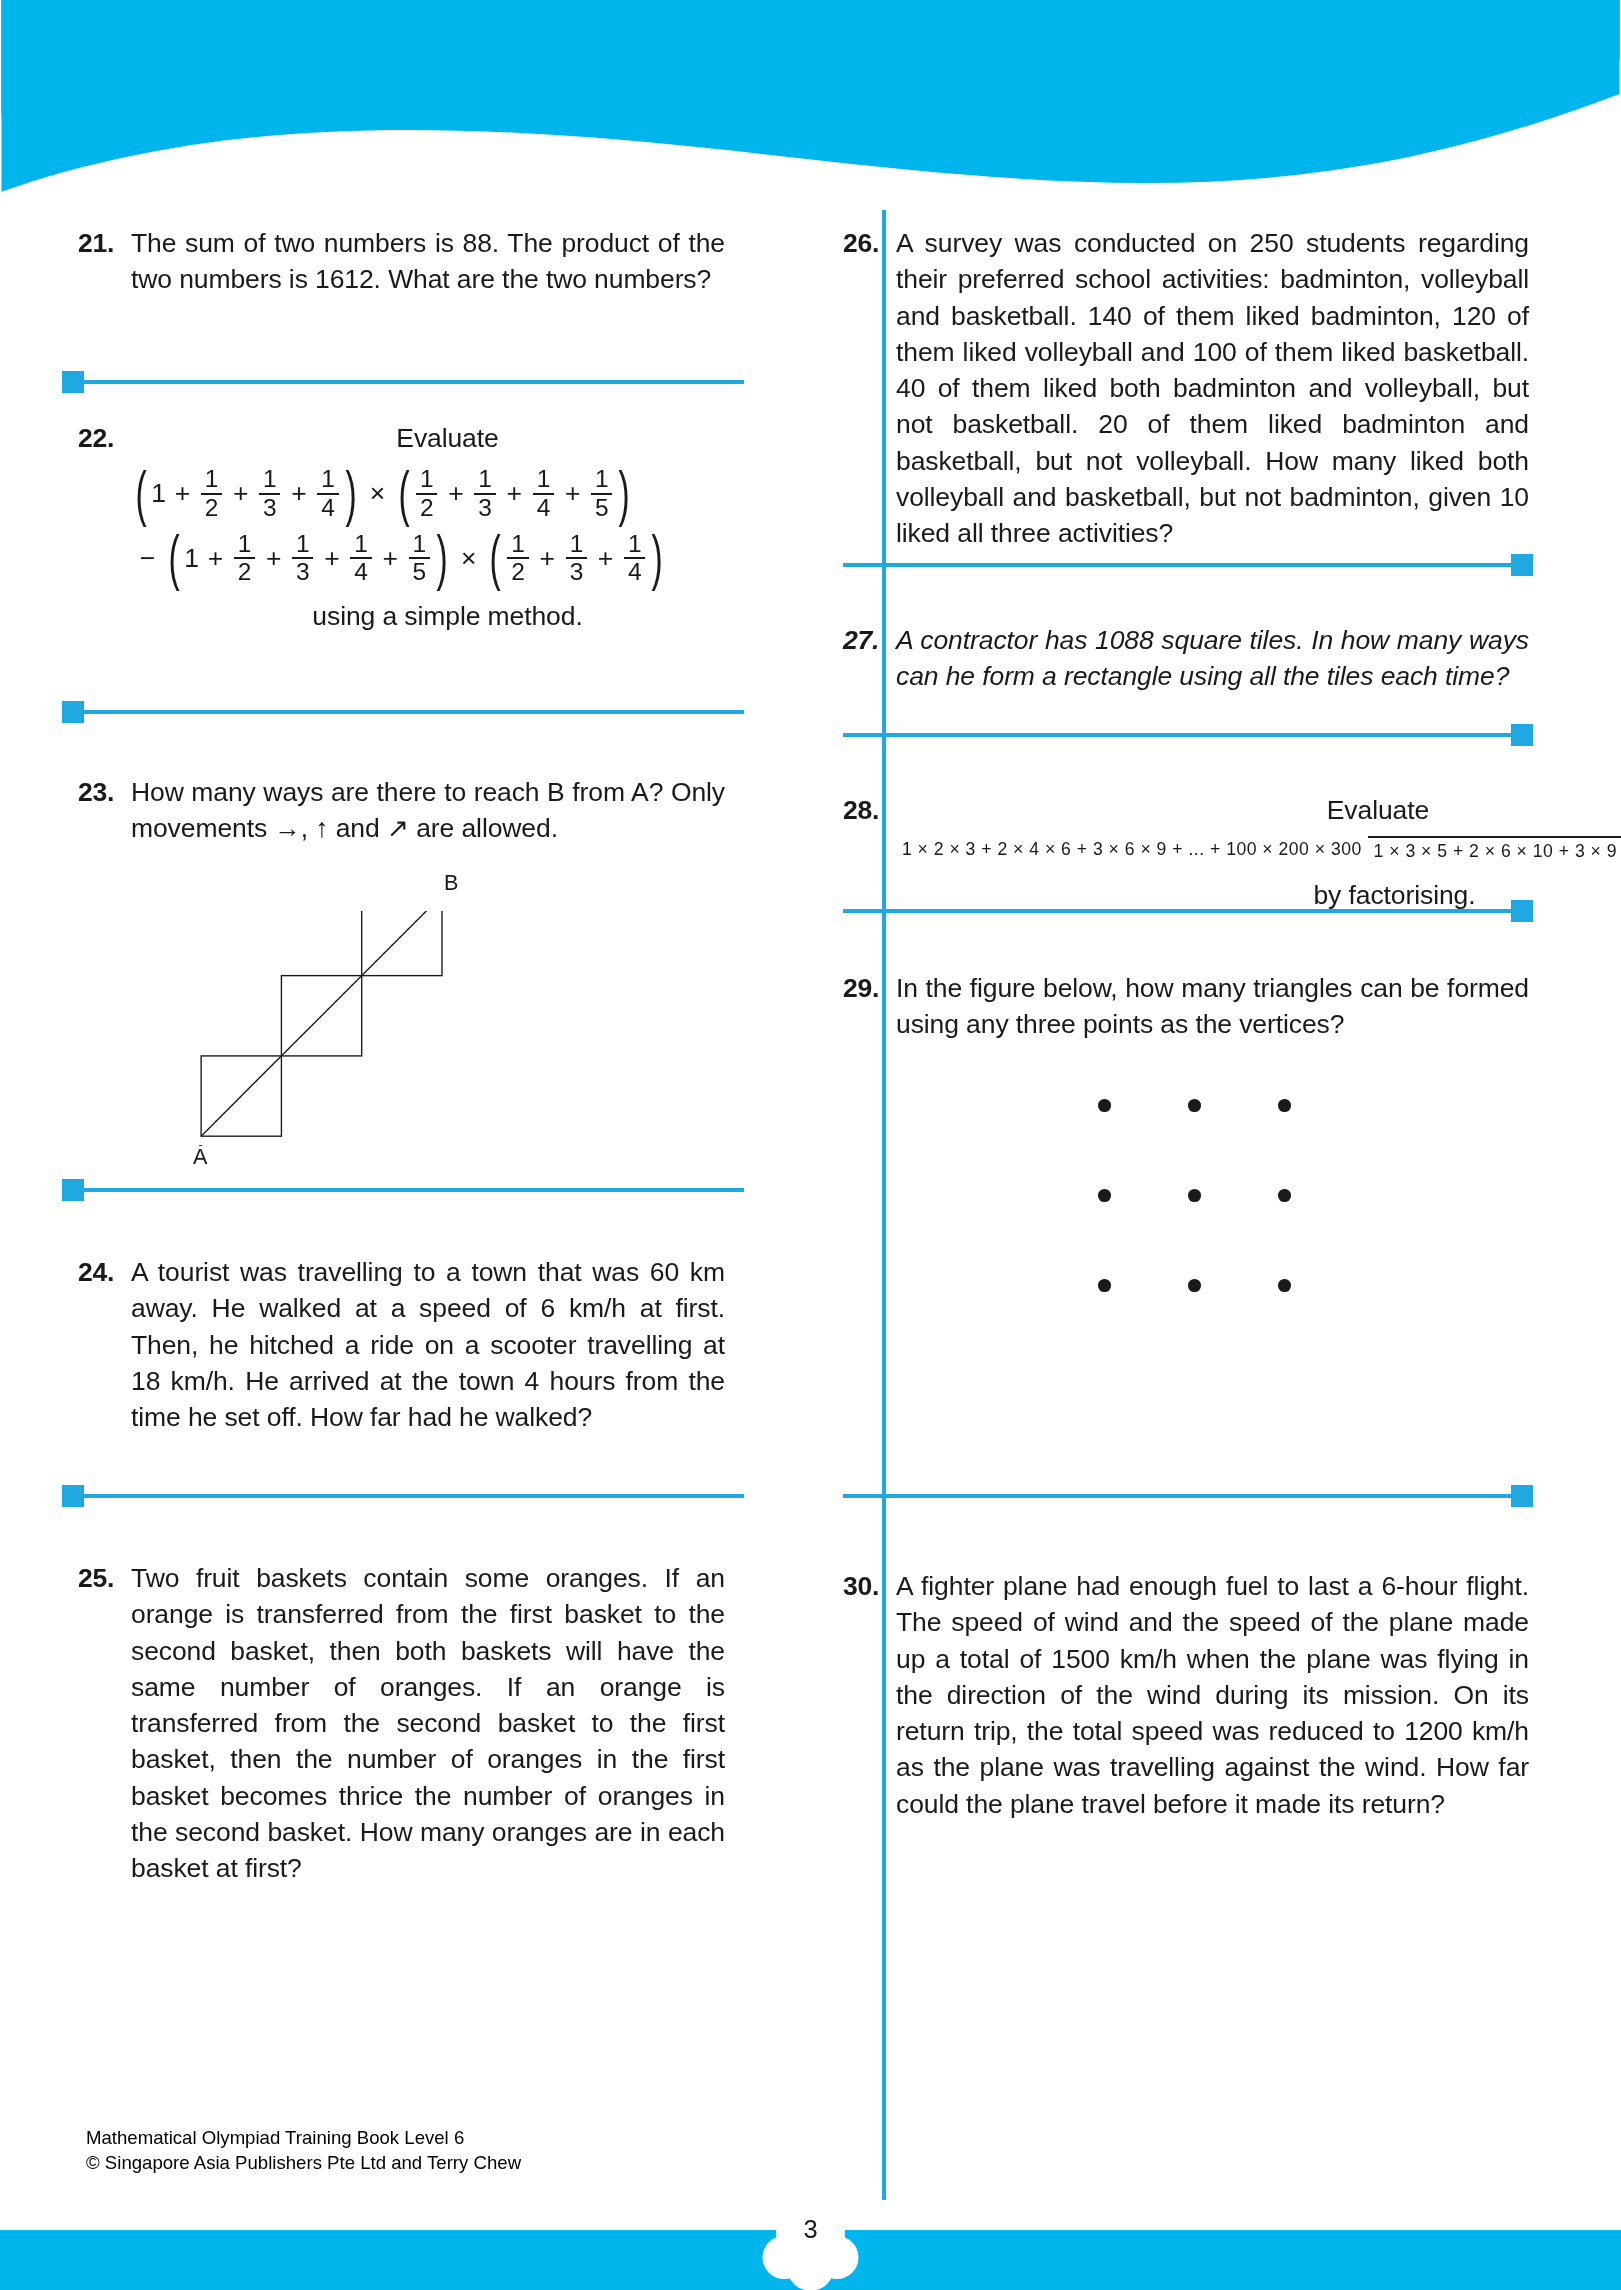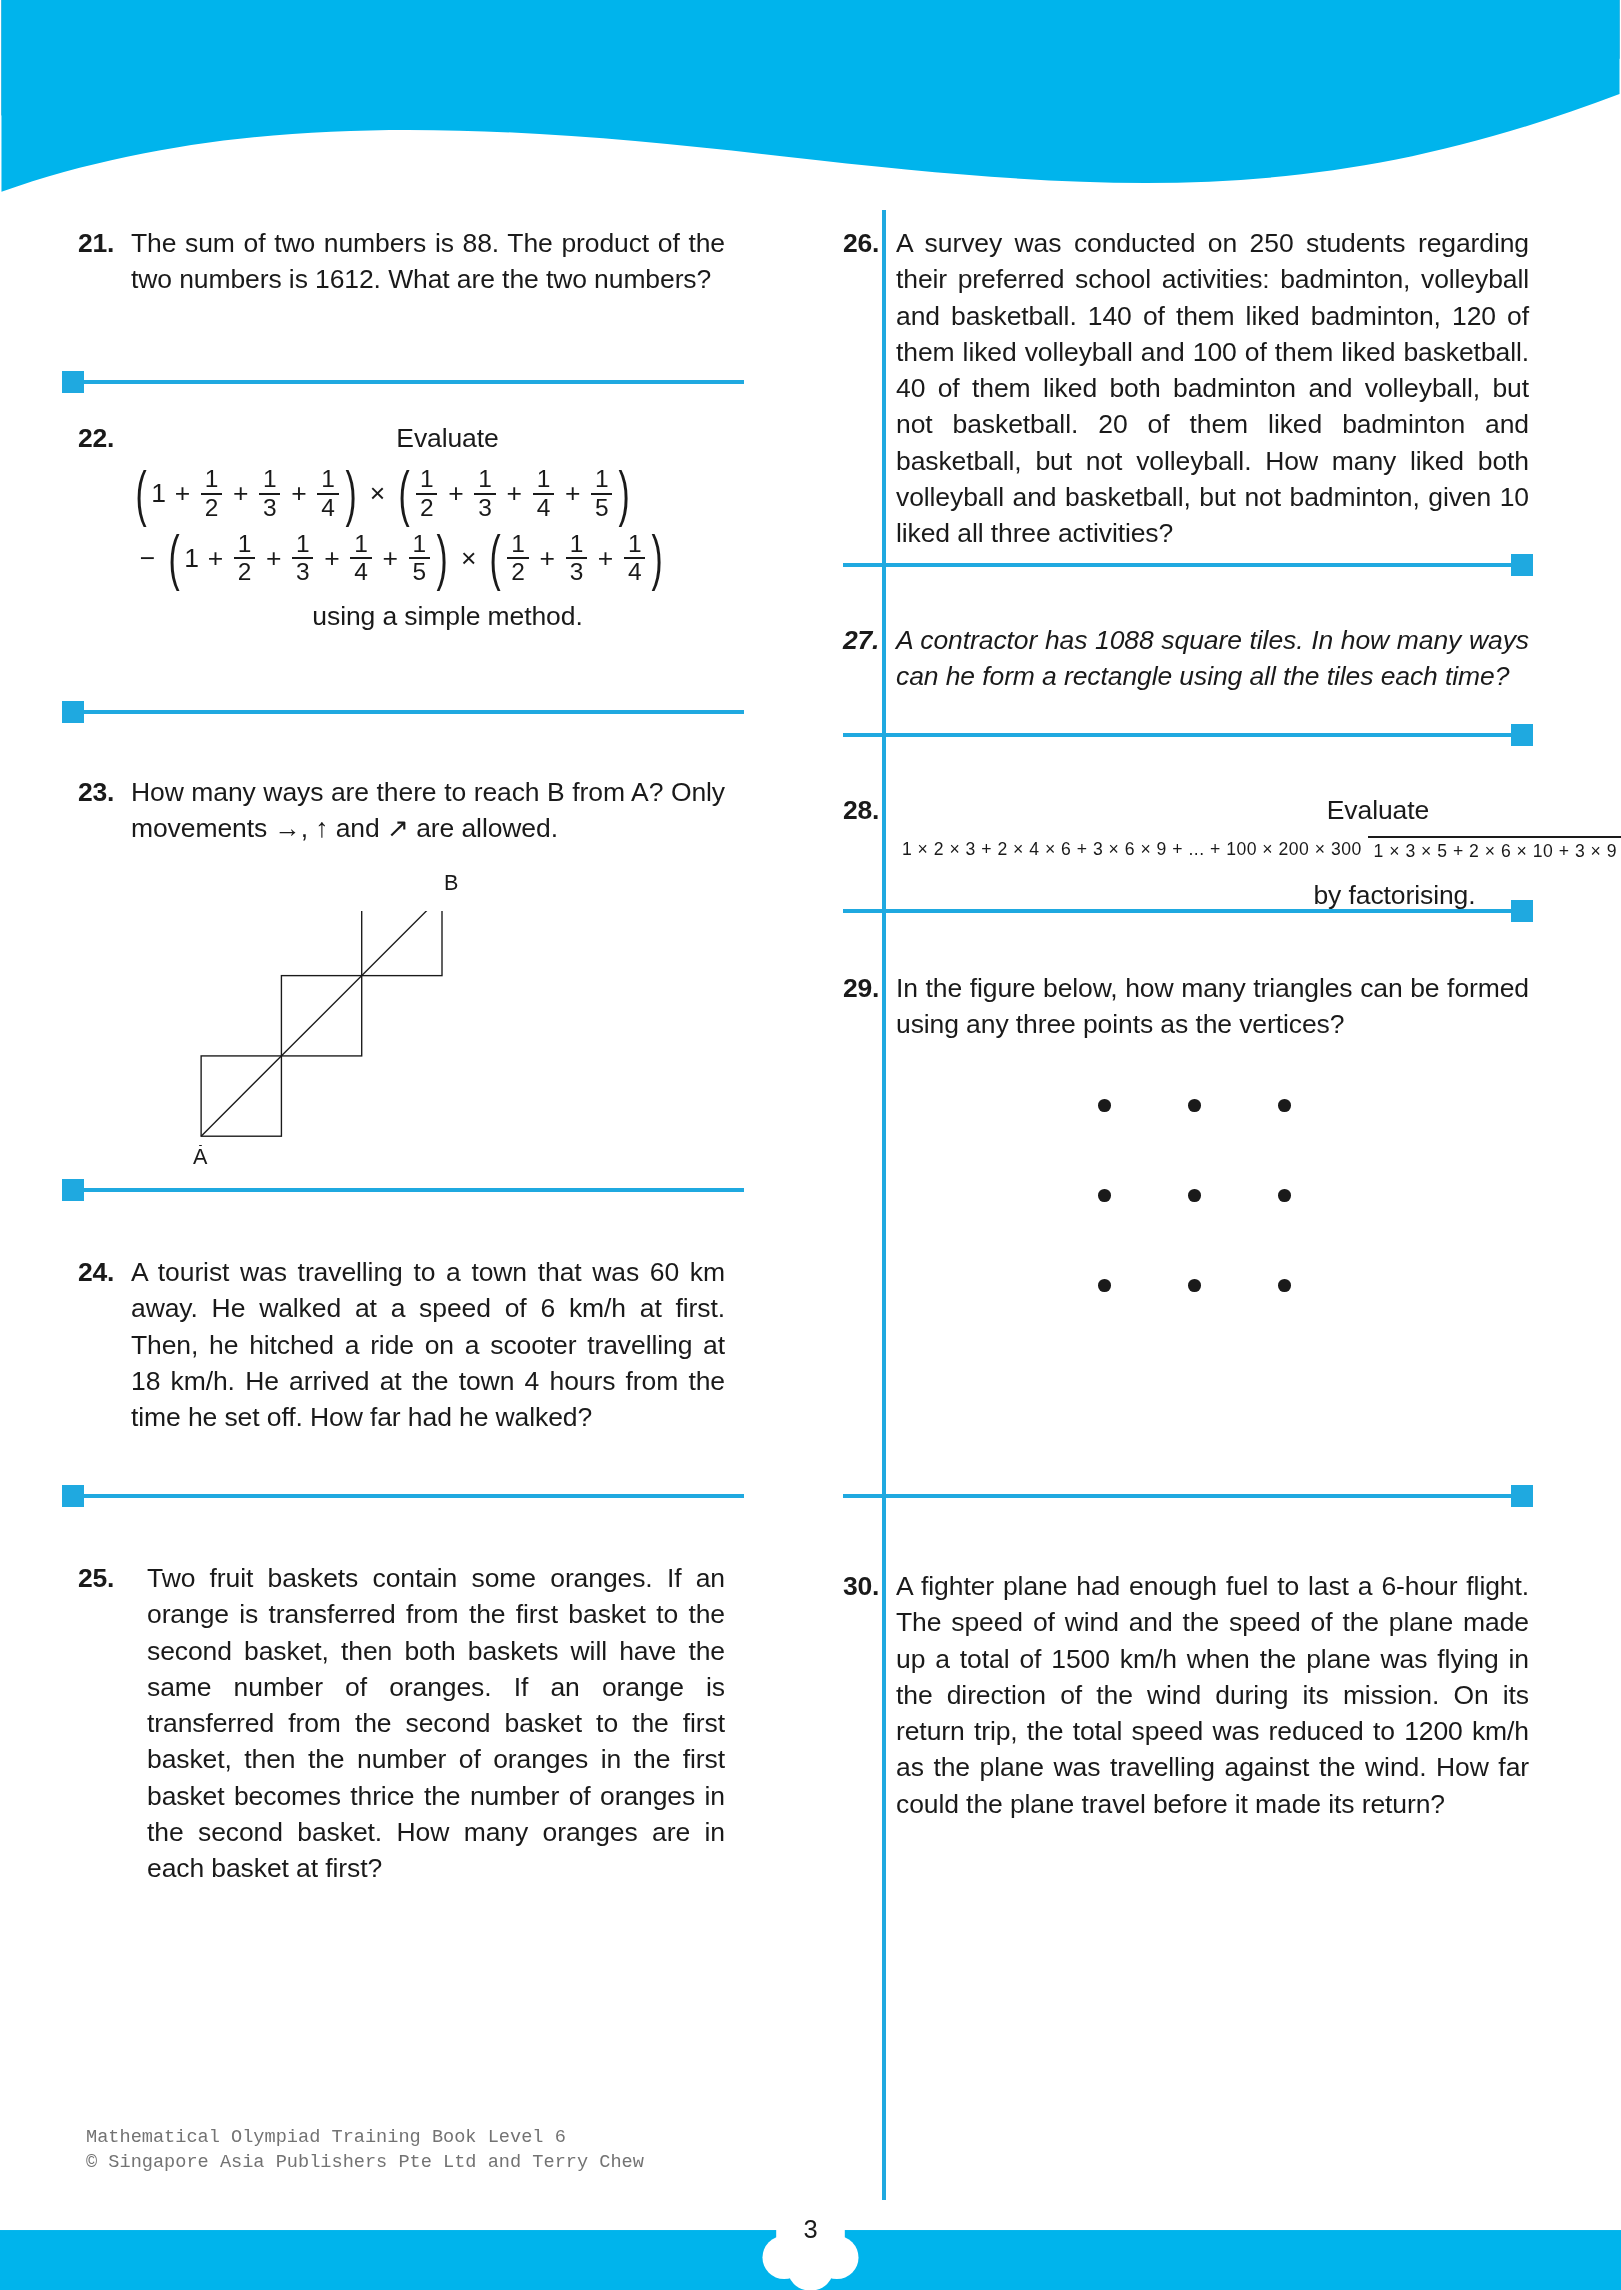--- a/index.html
+++ b/index.html
@@ -133,24 +133,24 @@
     position:absolute; left:0; top:0;
     width:12.7px; height:12.7px;
     border-radius:50%;
     background:#1a1a1a;
   }
 
   
   .footer {
     position:absolute;
     left:86px; bottom:116px;
-    font-family:Liberation Mono, monospace;
+    font-family:Liberation Sans, sans-serif;
     font-size:18.6px;
     line-height:1.35;
-    color:#737373;
+    color:#000000;
     margin-top:20px;
   }
   .pagenum-text {
     position:absolute;
     left:50%; bottom:47px;
     transform:translateX(-50%);
     font-size:25.5px;
     z-index:6;
   }
 </style>
@@ -299,21 +299,21 @@
       <div style="position:absolute; top:919px; left:115px; font-size:21.6px;">A</div>
 
       <div class="rule" style="top:963px; left:-11.8px; width:678px;"></div>
 
       <div class="q" style="top:1029px; left:0; width:647px;">
         <div class="q-num">24.</div>
         <div class="q-body">A tourist was travelling to a town that was 60 km away. He walked at a speed of 6 km/h at first. Then, he hitched a ride on a scooter travelling at 18 km/h. He arrived at the town 4 hours from the time he set off. How far had he walked?</div>
       </div>
       <div class="rule" style="top:1269px; left:-11.8px; width:678px;"></div>
 
-      <div class="q" style="top:1335px; left:0; width:647px;gap:16px;">
+      <div class="q" style="top:1335px; left:0; width:647px;">
         <div class="q-num">25.</div>
         <div class="q-body">Two fruit baskets contain some oranges. If an orange is transferred from the first basket to the second basket, then both baskets will have the same number of oranges. If an orange is transferred from the second basket to the first basket, then the number of oranges in the first basket becomes thrice the number of oranges in the second basket. How many oranges are in each basket at first?</div>
       </div>
 
     </div>
 
     <div class="col col-right">
 
       <div class="q" style="top:0px; left:0; width:686px;">
         <div class="q-num">26.</div>

